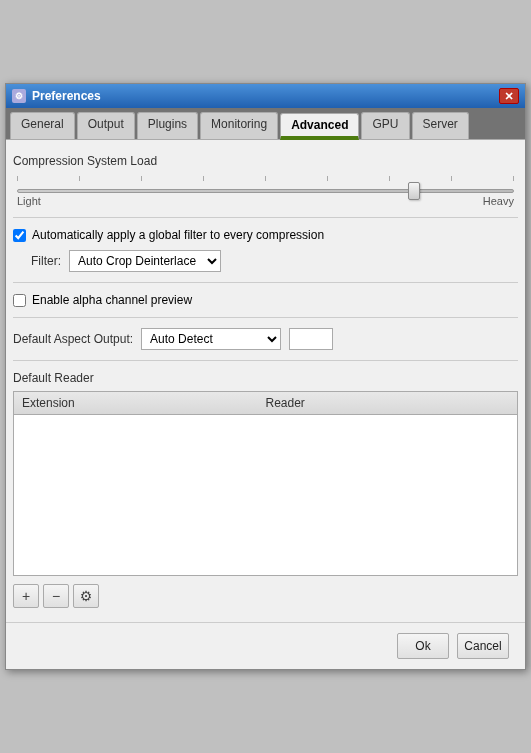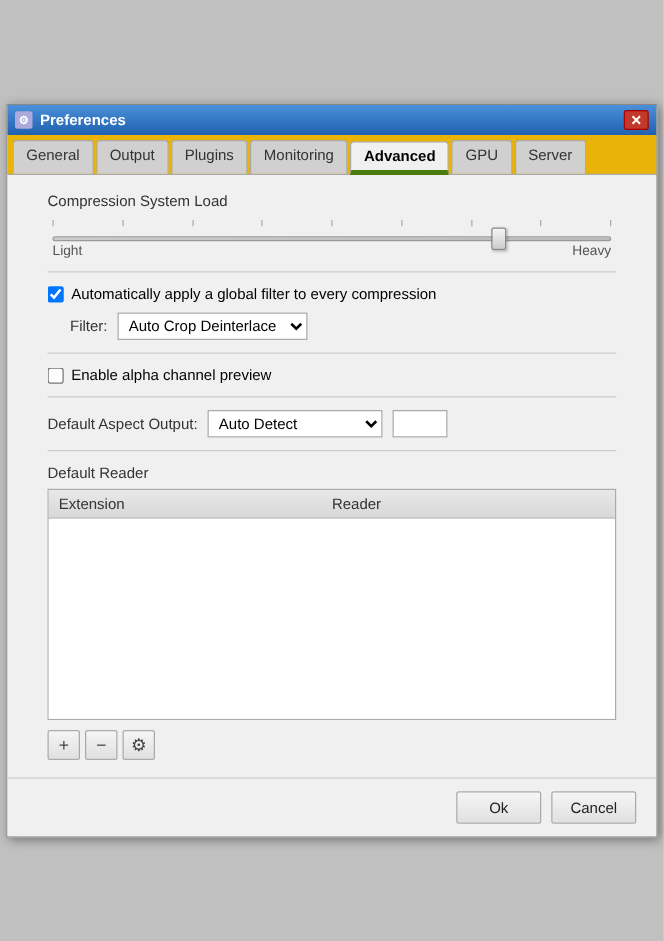--- a/index.html
+++ b/index.html
@@ -55,21 +55,21 @@
       border: 1px solid #a00;
       color: white;
       font-size: 11px;
       cursor: pointer;
       display: flex;
       align-items: center;
       justify-content: center;
       border-radius: 2px;
     }
     .tab-bar {
-      background: #eab308;
+      background: #737373;
       display: flex;
       border-bottom: 1px solid #aaa;
       padding-top: 4px;
       padding-left: 4px;
       gap: 2px;
     }
     .tab {
       padding: 4px 10px;
       background: #d0d0d0;
       border: 1px solid #aaa;
@@ -81,21 +81,21 @@
     }
     .tab.active {
       background: #f0f0f0;
       border-bottom: 4px solid #4d7c0f;
       color: #000;
       font-weight: bold;
       position: relative;
       top: 1px;
     }
     .content {
-      padding: 14px 32px;
+      padding: 14px 7px;
       flex: 1;
       background: #f0f0f0;
     }
     .section-label {
       font-size: 12px;
       color: #333;
       margin-bottom: 8px;
     }
     .slider-container {
       margin: 6px 0 4px 0;
@@ -244,21 +244,21 @@
     }
     .footer {
       display: flex;
       justify-content: flex-end;
       gap: 8px;
       padding: 10px 16px;
       border-top: 1px solid #ccc;
       background: #f0f0f0;
     }
     .footer-btn {
-      width: 68px;
+      width: 52px;
       height: 26px;
       background: linear-gradient(to bottom, #f5f5f5, #e0e0e0);
       border: 1px solid #aaa;
       cursor: pointer;
       font-size: 12px;
       color: #222;
       border-radius: 2px;
     }
   </style>
 </head>

